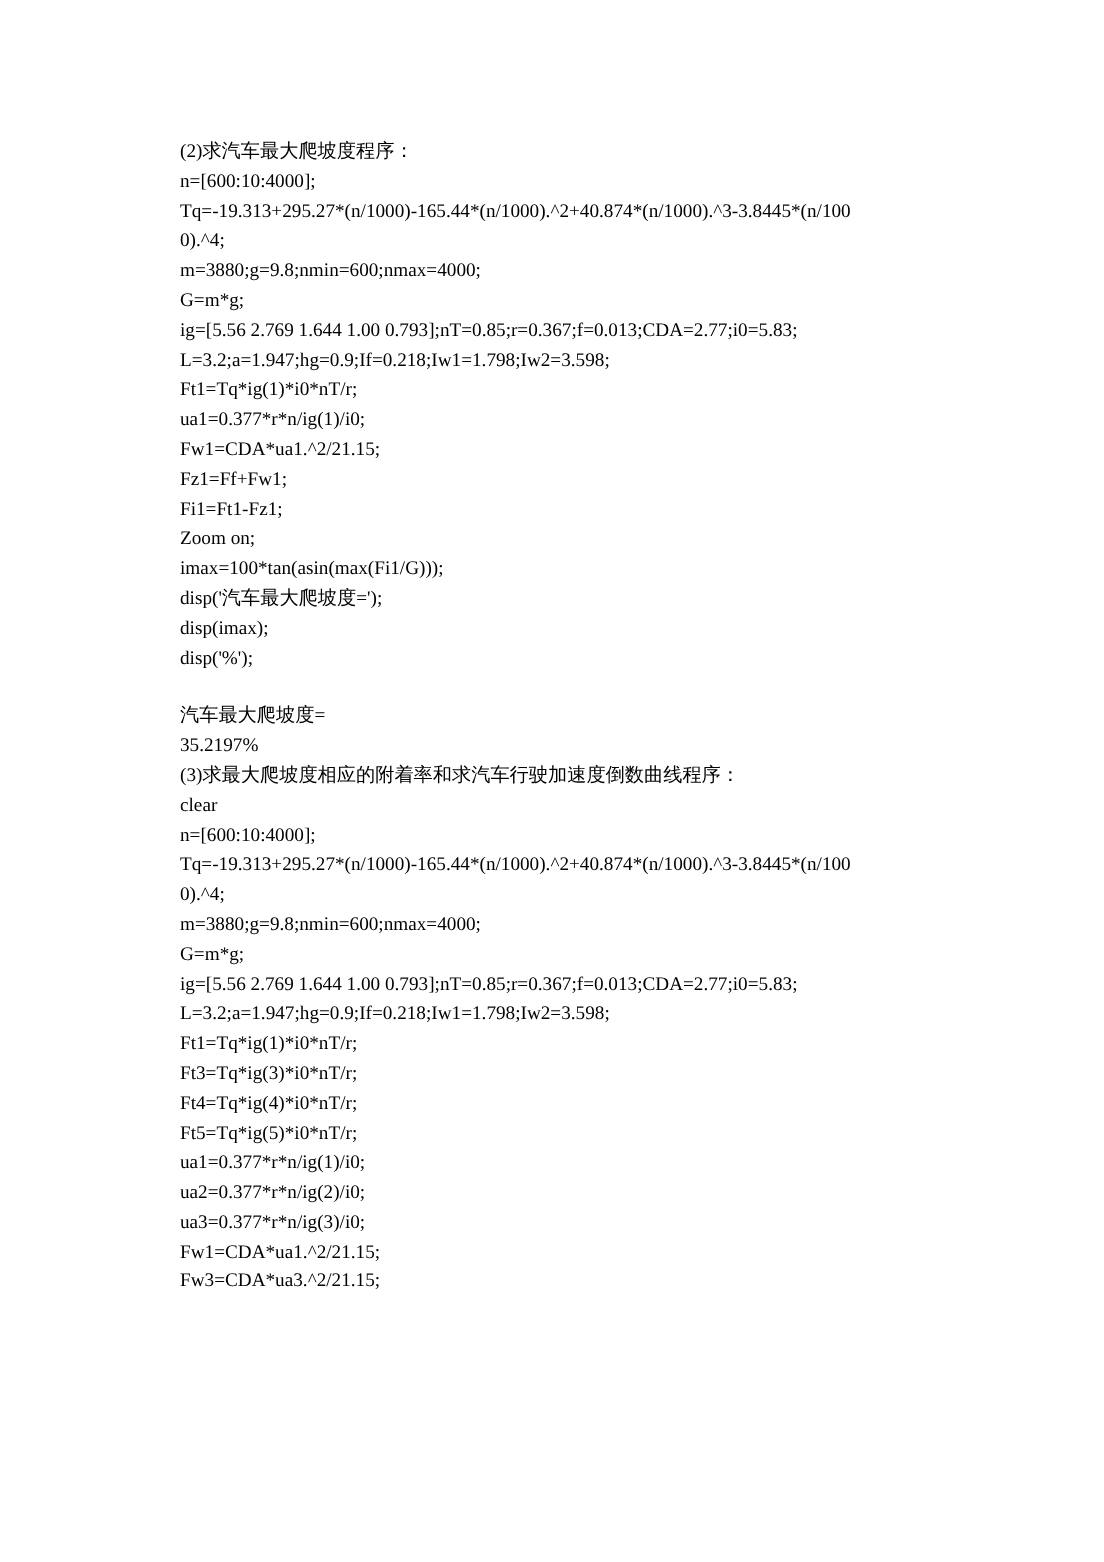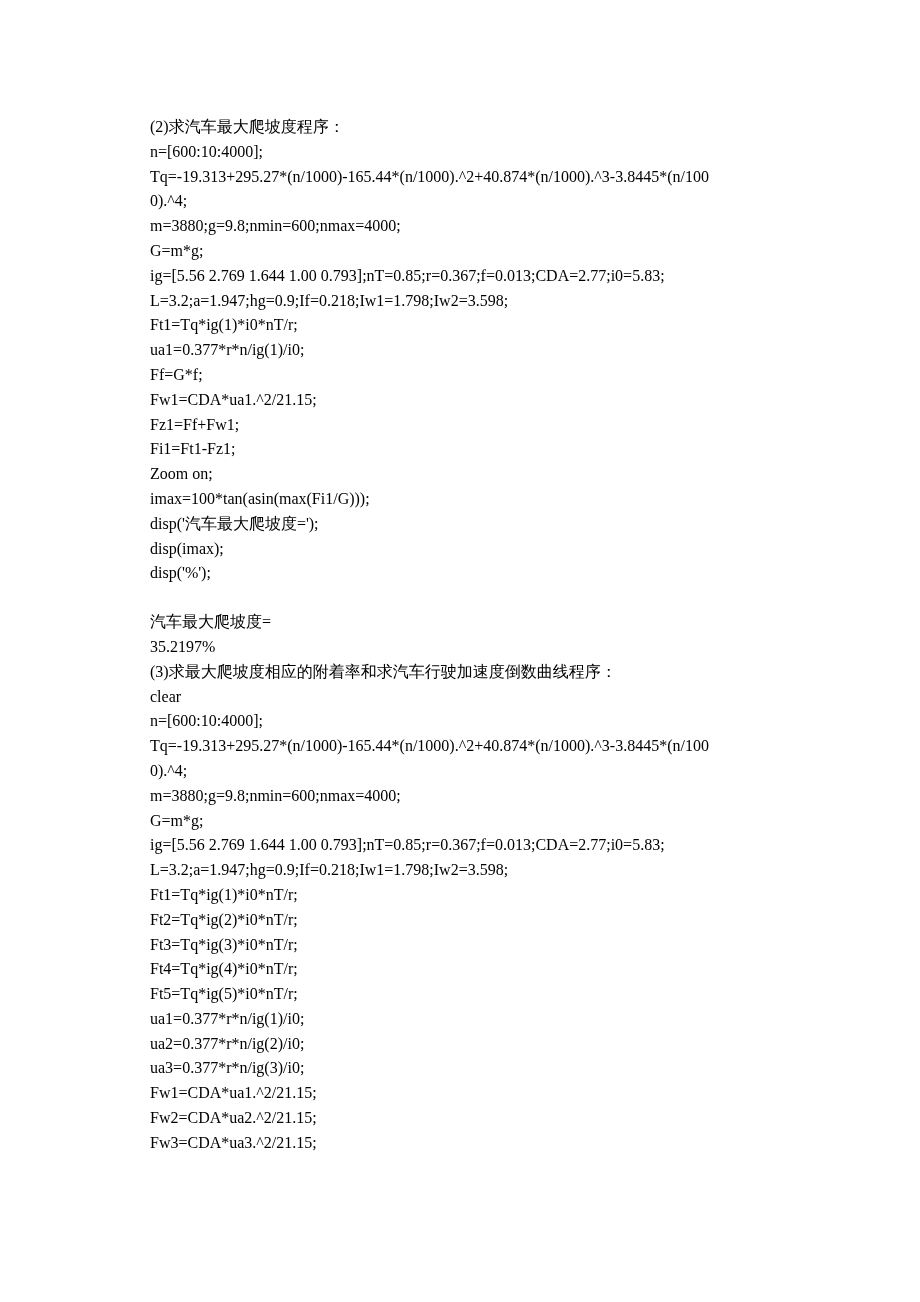--- a/index.html
+++ b/index.html
@@ -31,44 +31,41 @@
 <div class="page" id="page">
     <div class="line">(2)求汽车最大爬坡度程序：</div>
     <div class="line">n=[600:10:4000];</div>
     <div class="line">Tq=-19.313+295.27*(n/1000)-165.44*(n/1000).^2+40.874*(n/1000).^3-3.8445*(n/1000).^4;</div>
     <div class="line">m=3880;g=9.8;nmin=600;nmax=4000;</div>
     <div class="line">G=m*g;</div>
     <div class="line">ig=[5.56 2.769 1.644 1.00 0.793];nT=0.85;r=0.367;f=0.013;CDA=2.77;i0=5.83;</div>
     <div class="line">L=3.2;a=1.947;hg=0.9;If=0.218;Iw1=1.798;Iw2=3.598;</div>
     <div class="line">Ft1=Tq*ig(1)*i0*nT/r;</div>
     <div class="line">ua1=0.377*r*n/ig(1)/i0;</div>
-    <div class="line">Ff=G*f;</div>
     <div class="line">Fw1=CDA*ua1.^2/21.15;</div>
     <div class="line">Fz1=Ff+Fw1;</div>
     <div class="line">Fi1=Ft1-Fz1;</div>
     <div class="line">Zoom on;</div>
     <div class="line">imax=100*tan(asin(max(Fi1/G)));</div>
     <div class="line">disp('汽车最大爬坡度=');</div>
     <div class="line">disp(imax);</div>
     <div class="line">disp('%');</div>
     <div class="blank"></div>
     <div class="line">汽车最大爬坡度=</div>
     <div class="line">35.2197%</div>
     <div class="line">(3)求最大爬坡度相应的附着率和求汽车行驶加速度倒数曲线程序：</div>
     <div class="line">clear</div>
     <div class="line">n=[600:10:4000];</div>
     <div class="line">Tq=-19.313+295.27*(n/1000)-165.44*(n/1000).^2+40.874*(n/1000).^3-3.8445*(n/1000).^4;</div>
     <div class="line">m=3880;g=9.8;nmin=600;nmax=4000;</div>
     <div class="line">G=m*g;</div>
     <div class="line">ig=[5.56 2.769 1.644 1.00 0.793];nT=0.85;r=0.367;f=0.013;CDA=2.77;i0=5.83;</div>
     <div class="line">L=3.2;a=1.947;hg=0.9;If=0.218;Iw1=1.798;Iw2=3.598;</div>
     <div class="line">Ft1=Tq*ig(1)*i0*nT/r;</div>
-    <div class="line">Ft2=Tq*ig(2)*i0*nT/r;</div>
     <div class="line">Ft3=Tq*ig(3)*i0*nT/r;</div>
     <div class="line">Ft4=Tq*ig(4)*i0*nT/r;</div>
     <div class="line">Ft5=Tq*ig(5)*i0*nT/r;</div>
     <div class="line">ua1=0.377*r*n/ig(1)/i0;</div>
     <div class="line">ua2=0.377*r*n/ig(2)/i0;</div>
     <div class="line">ua3=0.377*r*n/ig(3)/i0;</div>
     <div class="line">Fw1=CDA*ua1.^2/21.15;</div>
-    <div class="line">Fw2=CDA*ua2.^2/21.15;</div>
     <div class="line">Fw3=CDA*ua3.^2/21.15;</div>
   </div>
 
 </body></html>

